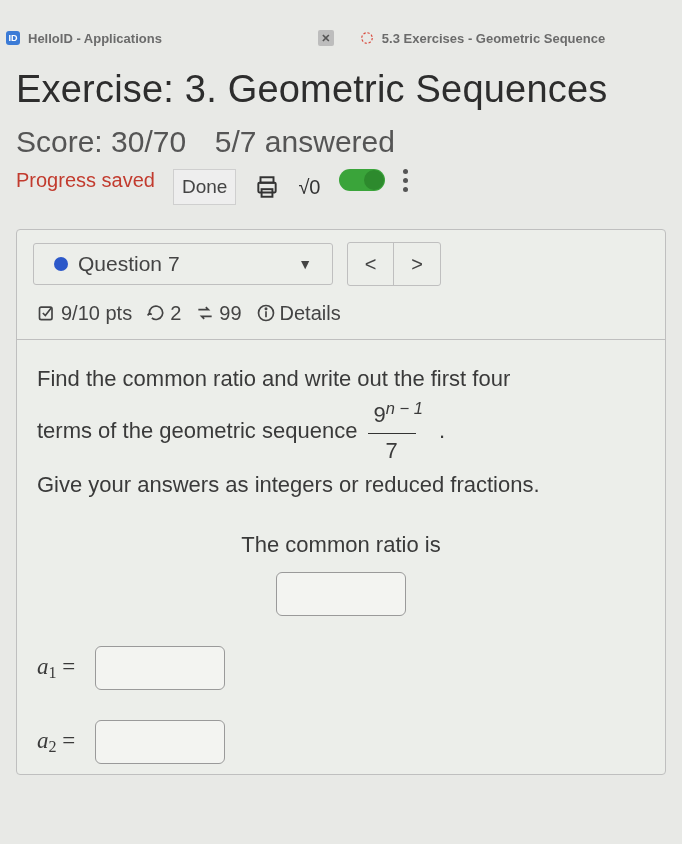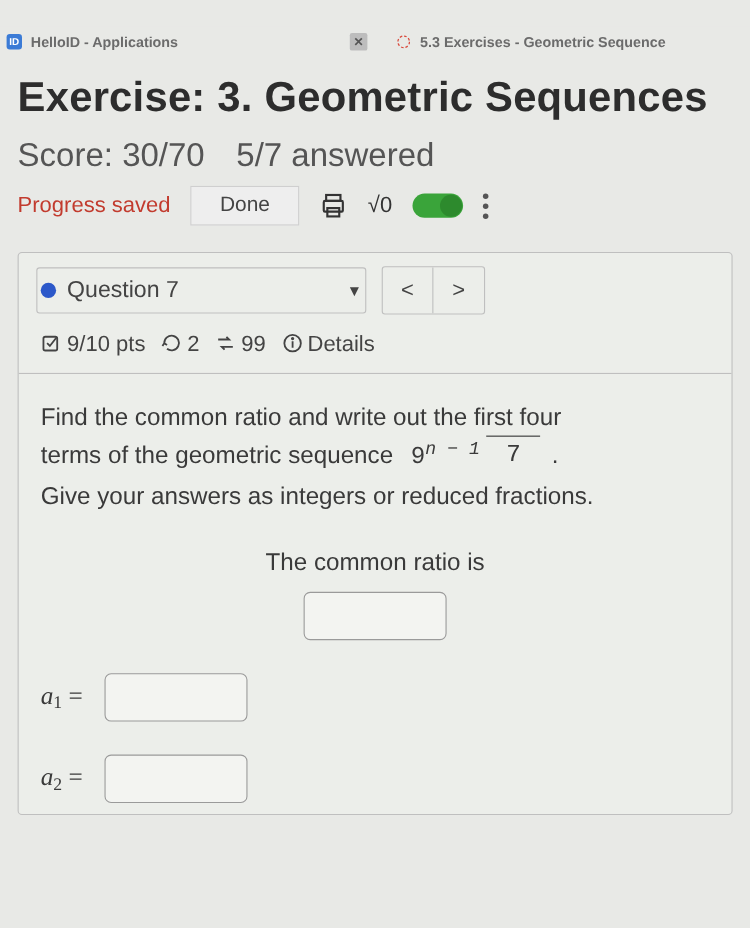--- a/index.html
+++ b/index.html
@@ -2,47 +2,47 @@
 <html><head>
 <meta charset="utf-8">
 <style>
   * { box-sizing: border-box; margin: 0; padding: 0; }
   html, body { width: 682px; height: 844px; font-family: "Helvetica Neue", Arial, sans-serif; background: #e8e9e6; color: #3a3a3a; overflow: hidden; }
   .tabbar { display: flex; align-items: center; height: 28px; background: #e8e9e6; font-size: 13px; font-weight: 600; color: #6b6b6b; padding: 0 6px; gap: 8px; }
   .tab-icon { width: 14px; height: 14px; border-radius: 3px; display: inline-flex; align-items: center; justify-content: center; }
   .tab1-icon { background: #3b7bd6; color: #fff; font-size: 9px; }
   .tab-close { width: 16px; height: 16px; background: #bdbdbd; color: #555; font-size: 11px; display: flex; align-items: center; justify-content: center; border-radius: 2px; }
   .page { padding: 8px 16px 0 16px; }
-  .title { font-size: 38px; font-weight: 700; color: #2d2d2d; margin: 8px 0 14px 0; letter-spacing: 0.2px; }
+  .title { font-size: 38px; font-weight: 400; color: #2d2d2d; margin: 8px 0 14px 0; letter-spacing: 0.2px; }
   .scoreline { font-size: 30px; color: #555; margin-bottom: 10px; }
   .scoreline span.sep { display:inline-block; width:12px; }
-  .prog-row { display: flex; align-items: center; gap: 18px; margin-bottom: 24px; }
+  .prog-row { display: flex; gap: 18px; margin-bottom: 24px; }
   .prog-saved { color: #c23b2e; font-size: 20px; }
-  .done-btn { background: #eeeeee; border: 1px solid #cfcfcf; border-radius: 0; padding: 6px 26px; font-size: 19px; color: #444; cursor: pointer; }
+  .done-btn { background: #eeeeee; border: 1px solid #cfcfcf; border-radius: 0; padding: 6px 8px; font-size: 19px; color: #444; cursor: pointer; }
   .icon-btn { cursor: pointer; display: inline-flex; align-items: center; }
   .sqrt-badge { font-size: 20px; color: #333; display: flex; align-items: center; gap: 2px; }
   .toggle { width: 46px; height: 22px; background: #3aa43a; border-radius: 11px; position: relative; }
   .toggle::after { content: ""; position: absolute; right: 1px; top: 1px; width: 20px; height: 20px; background: #2d8a2d; border-radius: 50%; }
   .kebab { font-size: 22px; letter-spacing: 0; line-height: 6px; display: flex; flex-direction: column; gap: 4px; }
   .kebab span { width: 5px; height: 5px; background: #555; border-radius: 50%; }
 
   .qcard { border: 1px solid #bfbfbf; border-radius: 4px; margin-top: 6px; background: #eceeea; }
   .qhead { display: flex; align-items: center; padding: 12px 16px; gap: 14px; }
-  .qsel { flex: 0 0 auto; display: flex; align-items: center; border: 1px solid #bfbfbf; border-radius: 3px; padding: 8px 3px; gap: 10px; font-size: 21px; color: #444; cursor: pointer; width: 300px; justify-content: flex-start; }
+  .qsel { flex: 0 0 auto; display: flex; align-items: center; border: 1px solid #bfbfbf; border-radius: 3px; padding: 8px 20px; gap: 10px; font-size: 21px; color: #444; cursor: pointer; width: 300px; justify-content: flex-start; }
   .qsel .dot { width: 14px; height: 14px; background: #2c58c9; border-radius: 50%; }
   .qsel .chev { margin-left: auto; font-size: 14px; }
   .nav-btns { display: flex; border: 1px solid #bfbfbf; border-radius: 3px; overflow: hidden; }
   .nav-btns button { background: transparent; border: none; width: 46px; height: 42px; font-size: 20px; color: #444; cursor: pointer; }
   .nav-btns button:first-child { border-right: 1px solid #bfbfbf; }
   .qmeta { display: flex; align-items: center; gap: 14px; padding: 4px 20px 14px 20px; font-size: 21px; color: #444; border-bottom: 1px solid #bfbfbf; }
   .meta-icon svg { width: 20px; height: 20px; vertical-align: -3px; }
   .meta-pair { display: inline-flex; align-items: center; gap: 4px; font-size: 20px; }
 
   .qbody { padding: 22px 20px 10px 20px; font-size: 22px; color: #3a3a3a; line-height: 1.55; }
-  .frac { display: inline-flex; flex-direction: row; align-items: flex-start; vertical-align: middle; margin: 0 4px; font-family: Liberation Mono, monospace; }
+  .frac { display: inline-flex; flex-direction: column; align-items: flex-start; vertical-align: middle; margin: 0 4px; font-family: Liberation Sans, sans-serif; }
   .frac .num { padding: 0 6px; }
   .frac .num sup { font-size: 0.75em; font-style: italic; }
   .frac .den { border-top: 1.5px solid #333; padding: 0 18px; }
   .ans-row { display: flex; align-items: center; gap: 10px; margin-top: 26px; font-size: 22px; flex-direction: column; }
   .ans-input { width: 130px; height: 44px; border: 1.5px solid #9a9a9a; border-radius: 6px; background: #f3f4f1; }
   .term-rows { margin-top: 18px; }
   .term-row { display: flex; align-items: center; gap: 20px; margin-top: 30px; font-family: "Times New Roman", serif; font-style: italic; font-size: 23px; }
   .term-row .sub { font-size: 0.7em; font-style: normal; vertical-align: -4px; }
   .term-row .eq { font-style: normal; }
   .bottom-line { position: absolute; left: 0; bottom: 2px; width: 340px; height: 5px; background: #2a2a2a; }

